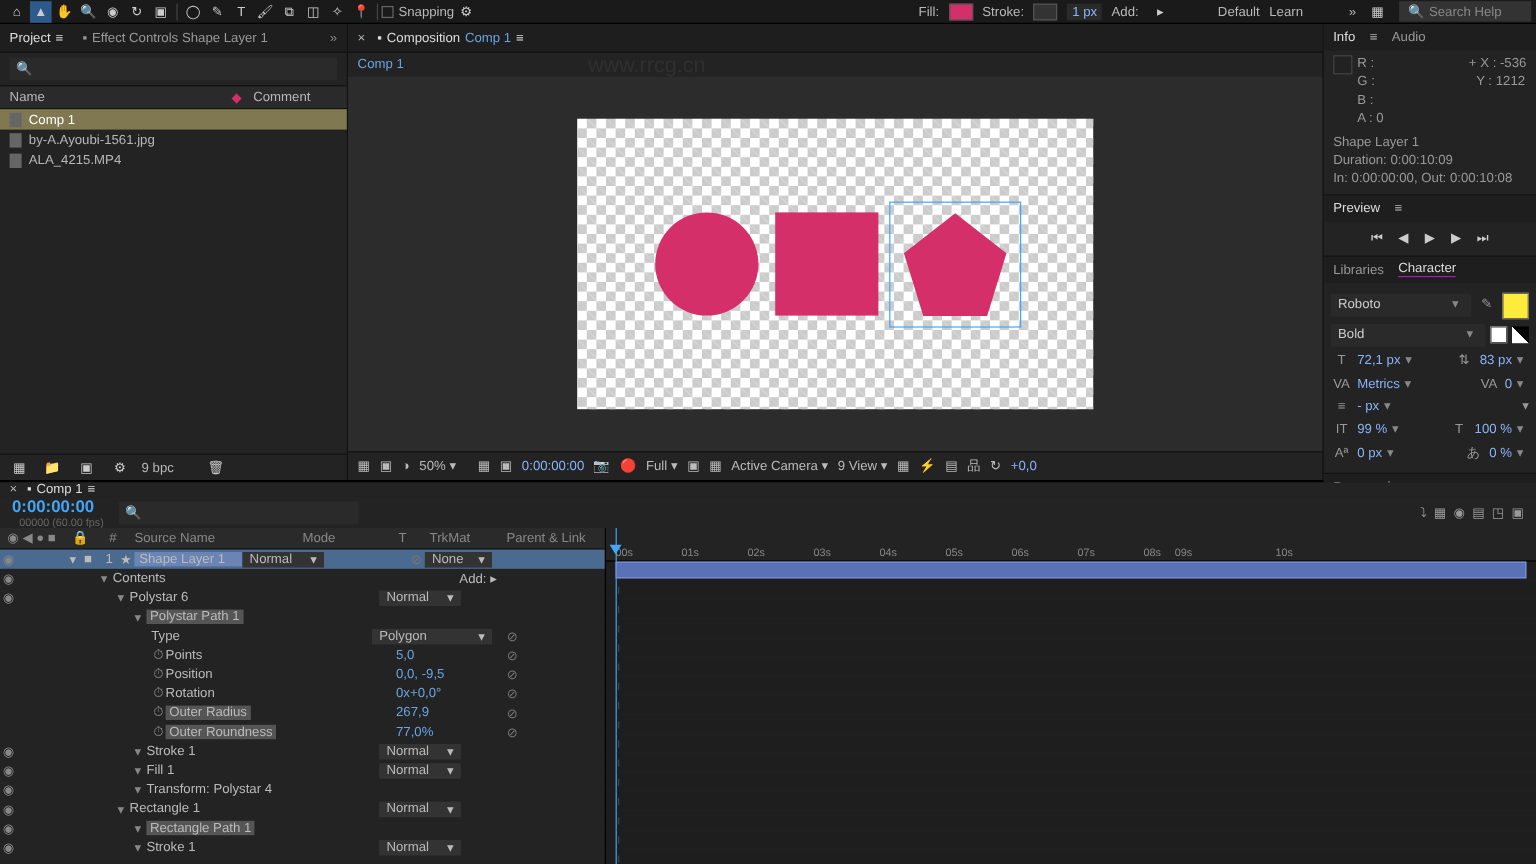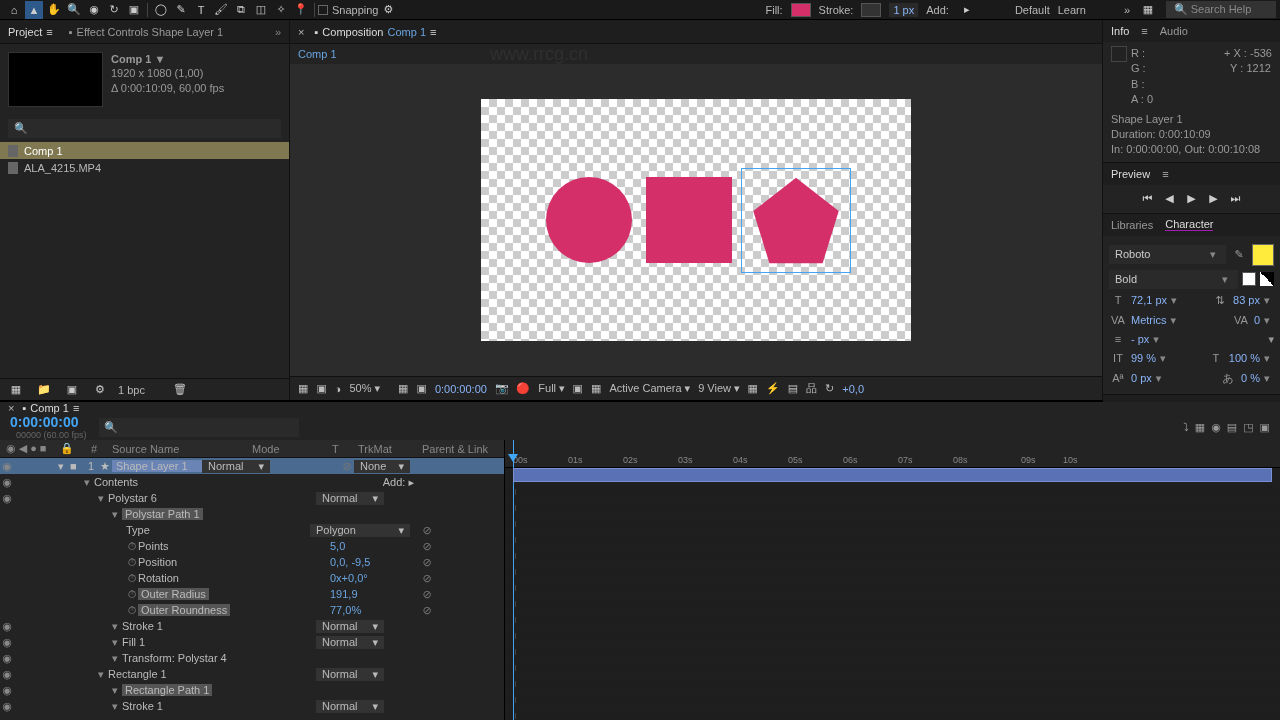--- a/index.html
+++ b/index.html
@@ -143,46 +143,47 @@
 </div>
 
 <div class="main-layout">
 
   <div class="left-panel">
     <div class="panel-tabs">
       <span class="panel-tab active"><span>Project</span> ≡</span>
       <span class="panel-tab">▪ <span>Effect Controls Shape Layer 1</span></span>
       <span style="margin-left:auto;color:#888">»</span>
     </div>
-    <div class="proj-info">
-      <div class="proj-thumb"></div>
-      <div class="proj-meta">
-        <div><b>Comp 1</b> ▼</div>
-        <div>1920 x 1080 (1,00)</div>
-        <div>Δ 0:00:10:09, 60,00 fps</div>
-      </div>
-    </div>
     <div class="proj-search">🔍</div>
+    <div class="proj-list-head">
+      <div class="col-name">Name</div>
+      <div class="col-type" style="color:#d52f6a">◆</div>
+      <div class="col-comment">Comment</div>
+    </div>
     <div id="proj-items">
         <div class="proj-item selected">
           <span class="icon-file"></span>
           <span>Comp 1</span>
+        </div>
+        <div class="proj-item">
+          <span class="icon-file"></span>
+          <span>by-A.Ayoubi-1561.jpg</span>
         </div>
         <div class="proj-item">
           <span class="icon-file"></span>
           <span>ALA_4215.MP4</span>
         </div>
       </div>
     <div style="flex:1"></div>
     <div style="height:22px;display:flex;align-items:center;padding:0 6px;gap:8px;border-top:1px solid #111">
       <span class="tool-icon">▦</span>
       <span class="tool-icon">📁</span>
       <span class="tool-icon">▣</span>
       <span class="tool-icon">⚙</span>
-      <span>1 bpc</span>
+      <span>9 bpc</span>
       <span class="tool-icon" style="margin-left:18px">🗑</span>
     </div>
   </div>
 
   <div class="center-panel">
     <div class="comp-tabs">
       <span>×</span>
       <span class="panel-tab active">▪ <span>Composition</span> <span style="color:#6aa4e0">Comp 1</span> ≡</span>
     </div>
     <div class="comp-sub">
@@ -456,21 +457,21 @@
             <span style="width:10px"></span>
             <span class="linkicon">⊘</span>
             <span style="width:70px"></span>
           </div>
           <div class="tl-row">
             <span style="width:70px"></span>
             <span class="indent" style="width:56px"></span>
             <span class="stopwatch">⏱</span>
             <span class="prop-name hl">Outer Radius</span>
             <span style="flex:1"></span>
-            <span class="prop-val" style="min-width:80px">191,9</span>
+            <span class="prop-val" style="min-width:80px">267,9</span>
             <span style="width:10px"></span>
             <span class="linkicon">⊘</span>
             <span style="width:70px"></span>
           </div>
           <div class="tl-row">
             <span style="width:70px"></span>
             <span class="indent" style="width:56px"></span>
             <span class="stopwatch">⏱</span>
             <span class="prop-name hl">Outer Roundness</span>
             <span style="flex:1"></span>
@@ -539,21 +540,21 @@
       <div class="tl-ruler" id="tl-ruler">
           <span class="tl-marker" style="left: 8px;">00s</span>
           <span class="tl-marker" style="left: 63px;">01s</span>
           <span class="tl-marker" style="left: 118px;">02s</span>
           <span class="tl-marker" style="left: 173px;">03s</span>
           <span class="tl-marker" style="left: 228px;">04s</span>
           <span class="tl-marker" style="left: 283px;">05s</span>
           <span class="tl-marker" style="left: 338px;">06s</span>
           <span class="tl-marker" style="left: 393px;">07s</span>
           <span class="tl-marker" style="left: 448px;">08s</span>
-          <span class="tl-marker" style="left: 516px;">09s</span>
+          <span class="tl-marker" style="left: 474px;">09s</span>
           <span class="tl-marker" style="left: 558px;">10s</span>
         </div>
       <div class="tl-playhead"></div>
       <div id="tl-tracks">
           <div class="tl-track-row">
             <div class="layer-bar"></div>
           </div>
           <div class="tl-track-row">
             <div class="tick"></div>
           </div>

